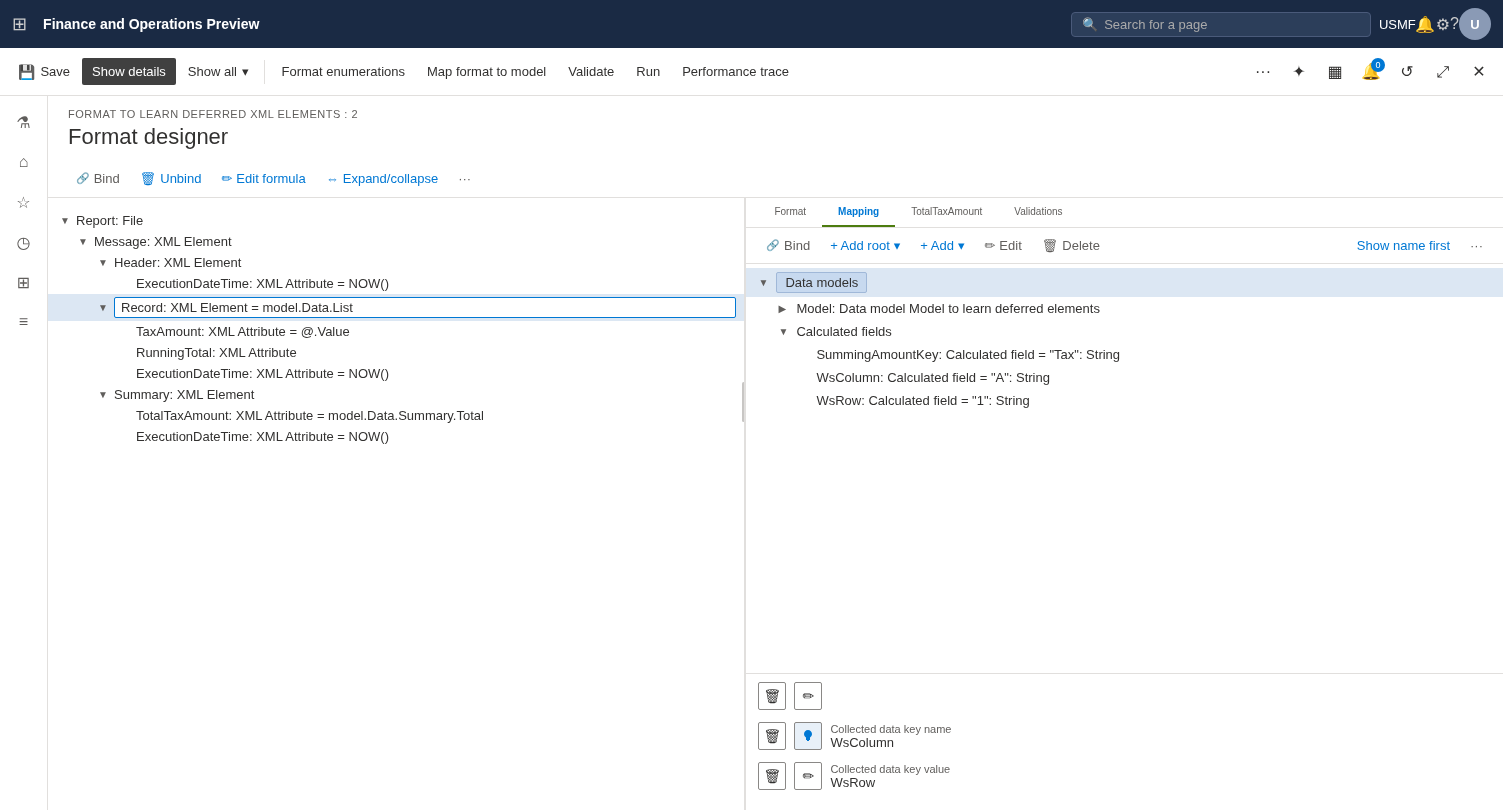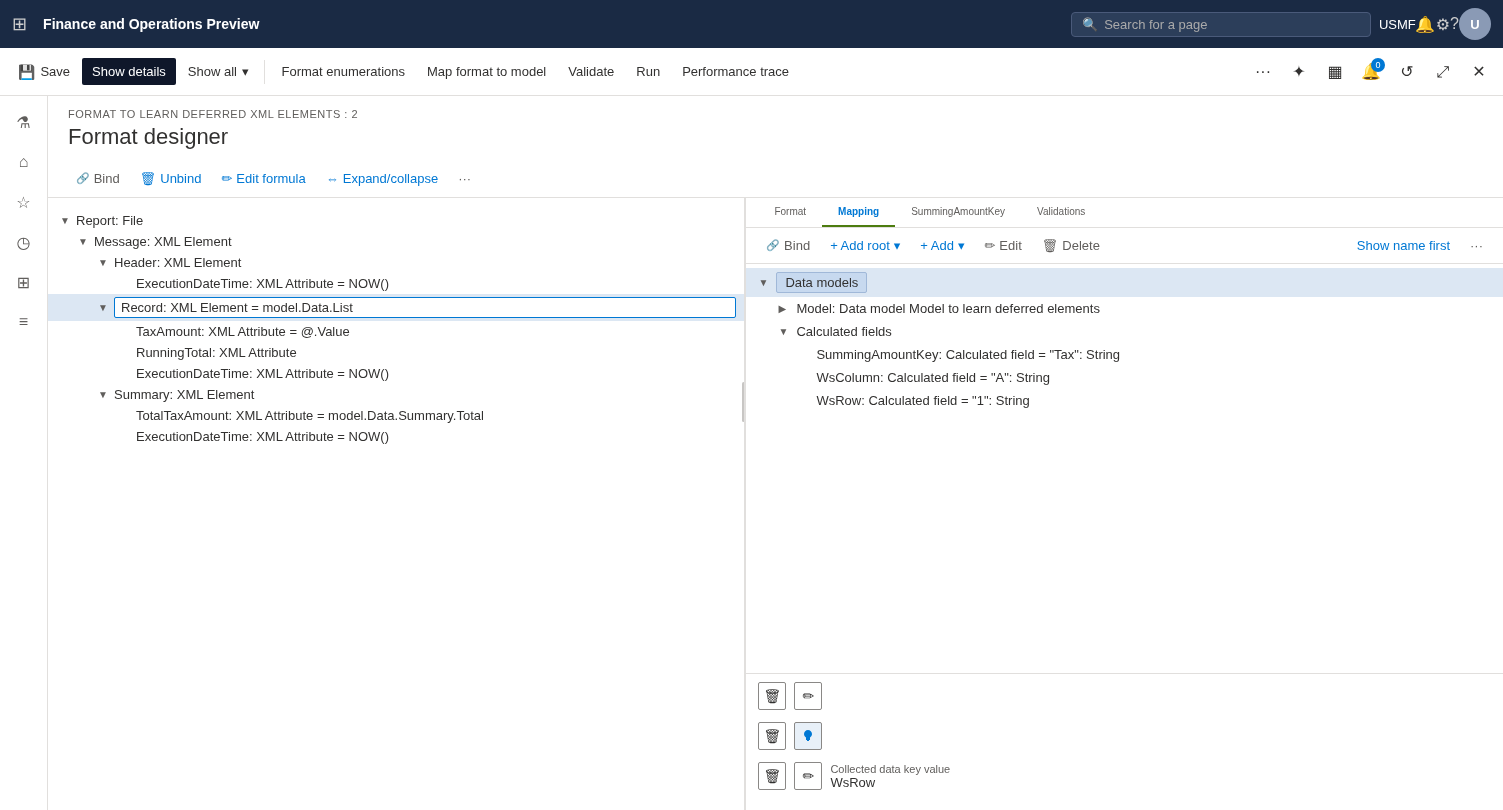--- a/index.html
+++ b/index.html
@@ -49,21 +49,21 @@
       gap: 5px;
       padding: 6px 10px;
       border: none;
       background: none;
       cursor: pointer;
       font-size: 13px;
       color: #323130;
       border-radius: 2px;
       white-space: nowrap;
     }
-    .toolbar-btn.primary { background: #0f172a; color: #fff; }
+    .toolbar-btn.primary { background: #404040; color: #fff; }
     .toolbar-btn .btn-icon { font-size: 14px; }
     .toolbar-divider { width: 1px; height: 24px; background: #e1dfdd; margin: 0 4px; }
     .toolbar-right { margin-left: auto; display: flex; align-items: center; gap: 4px; }
     .toolbar-icon-btn {
       width: 32px; height: 32px;
       display: flex; align-items: center; justify-content: center;
       border: none; background: none; cursor: pointer; font-size: 16px; color: #323130; border-radius: 2px;
     }
     .badge-btn { position: relative; }
     .badge { position: absolute; top: 2px; right: 2px; background: #0078d4; color: #fff; border-radius: 50%; width: 14px; height: 14px; font-size: 9px; display: flex; align-items: center; justify-content: center; }
@@ -409,21 +409,21 @@
         </div>
 
         <div style="position: absolute; right: -1px; top: 30%; width: 3px; height: 40px; background: #c8c6c4; border-radius: 2px;"></div>
       </div>
 
       <div class="right-panel">
 
         <div class="tabs-bar">
           <div class="tab">Format</div>
           <div class="tab active">Mapping</div>
-          <div class="tab">SummingAmountKey</div>
+          <div class="tab">TotalTaxAmount</div>
           <div class="tab">Validations</div>
         </div>
 
         <div class="right-action-bar">
           <button class="right-action-btn gray">
             <span style="font-size:11px;">🔗</span>
             <span>Bind</span>
           </button>
           <button class="right-action-btn">
             <span>+ Add root</span>
@@ -490,20 +490,24 @@
             <button class="prop-icon-btn">✏</button>
           </div>
 
           <div class="prop-row">
             <button class="prop-icon-btn">🗑</button>
             <button class="prop-icon-btn" style="background: #e8f0f8;">
               <svg width="16" height="16" viewBox="0 0 16 16" fill="none" xmlns="http://www.w3.org/2000/svg">
                 <path d="M8 2C5.79 2 4 3.79 4 6c0 1.48.81 2.77 2 3.46V12h1v1h2v-1h1v-2.54c1.19-.69 2-1.98 2-3.46 0-2.21-1.79-4-4-4z" fill="#0078d4"></path>
               </svg>
             </button>
+            <div class="prop-content">
+              <div class="prop-label">Collected data key name</div>
+              <div class="prop-value">WsColumn</div>
+            </div>
           </div>
 
           <div class="prop-row">
             <button class="prop-icon-btn">🗑</button>
             <button class="prop-icon-btn">✏</button>
             <div class="prop-content">
               <div class="prop-label">Collected data key value</div>
               <div class="prop-value">WsRow</div>
             </div>
           </div>

